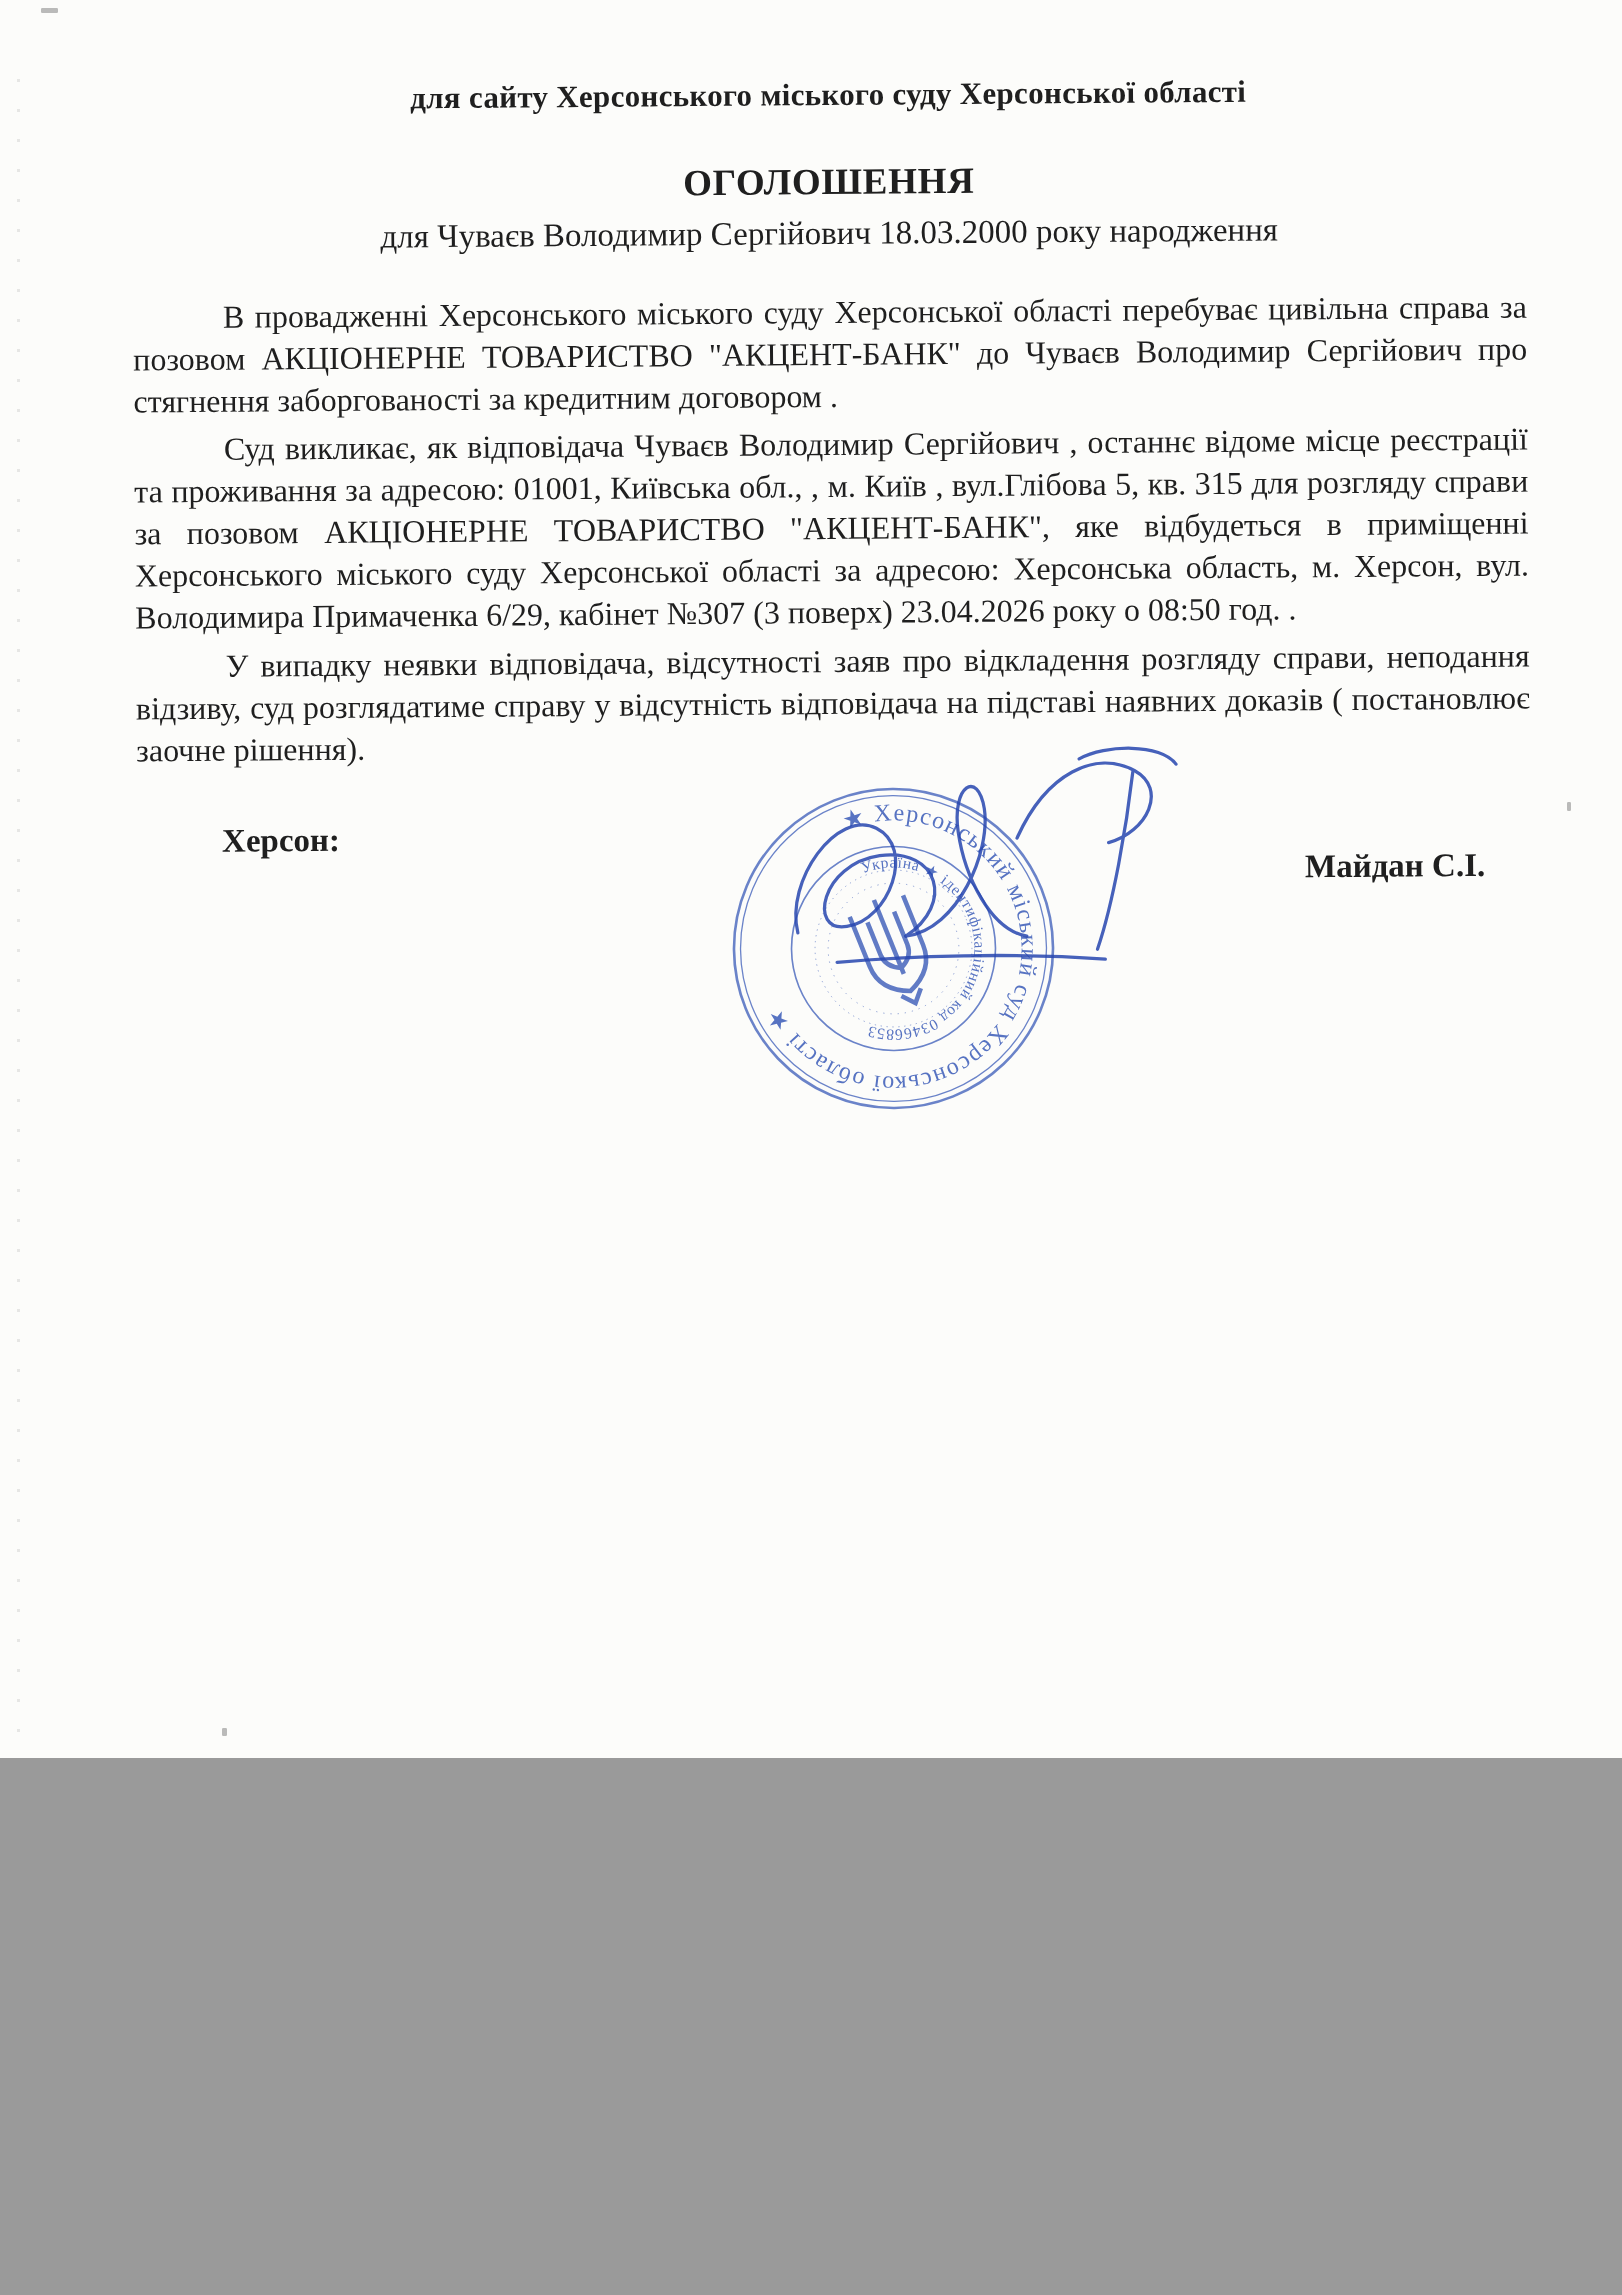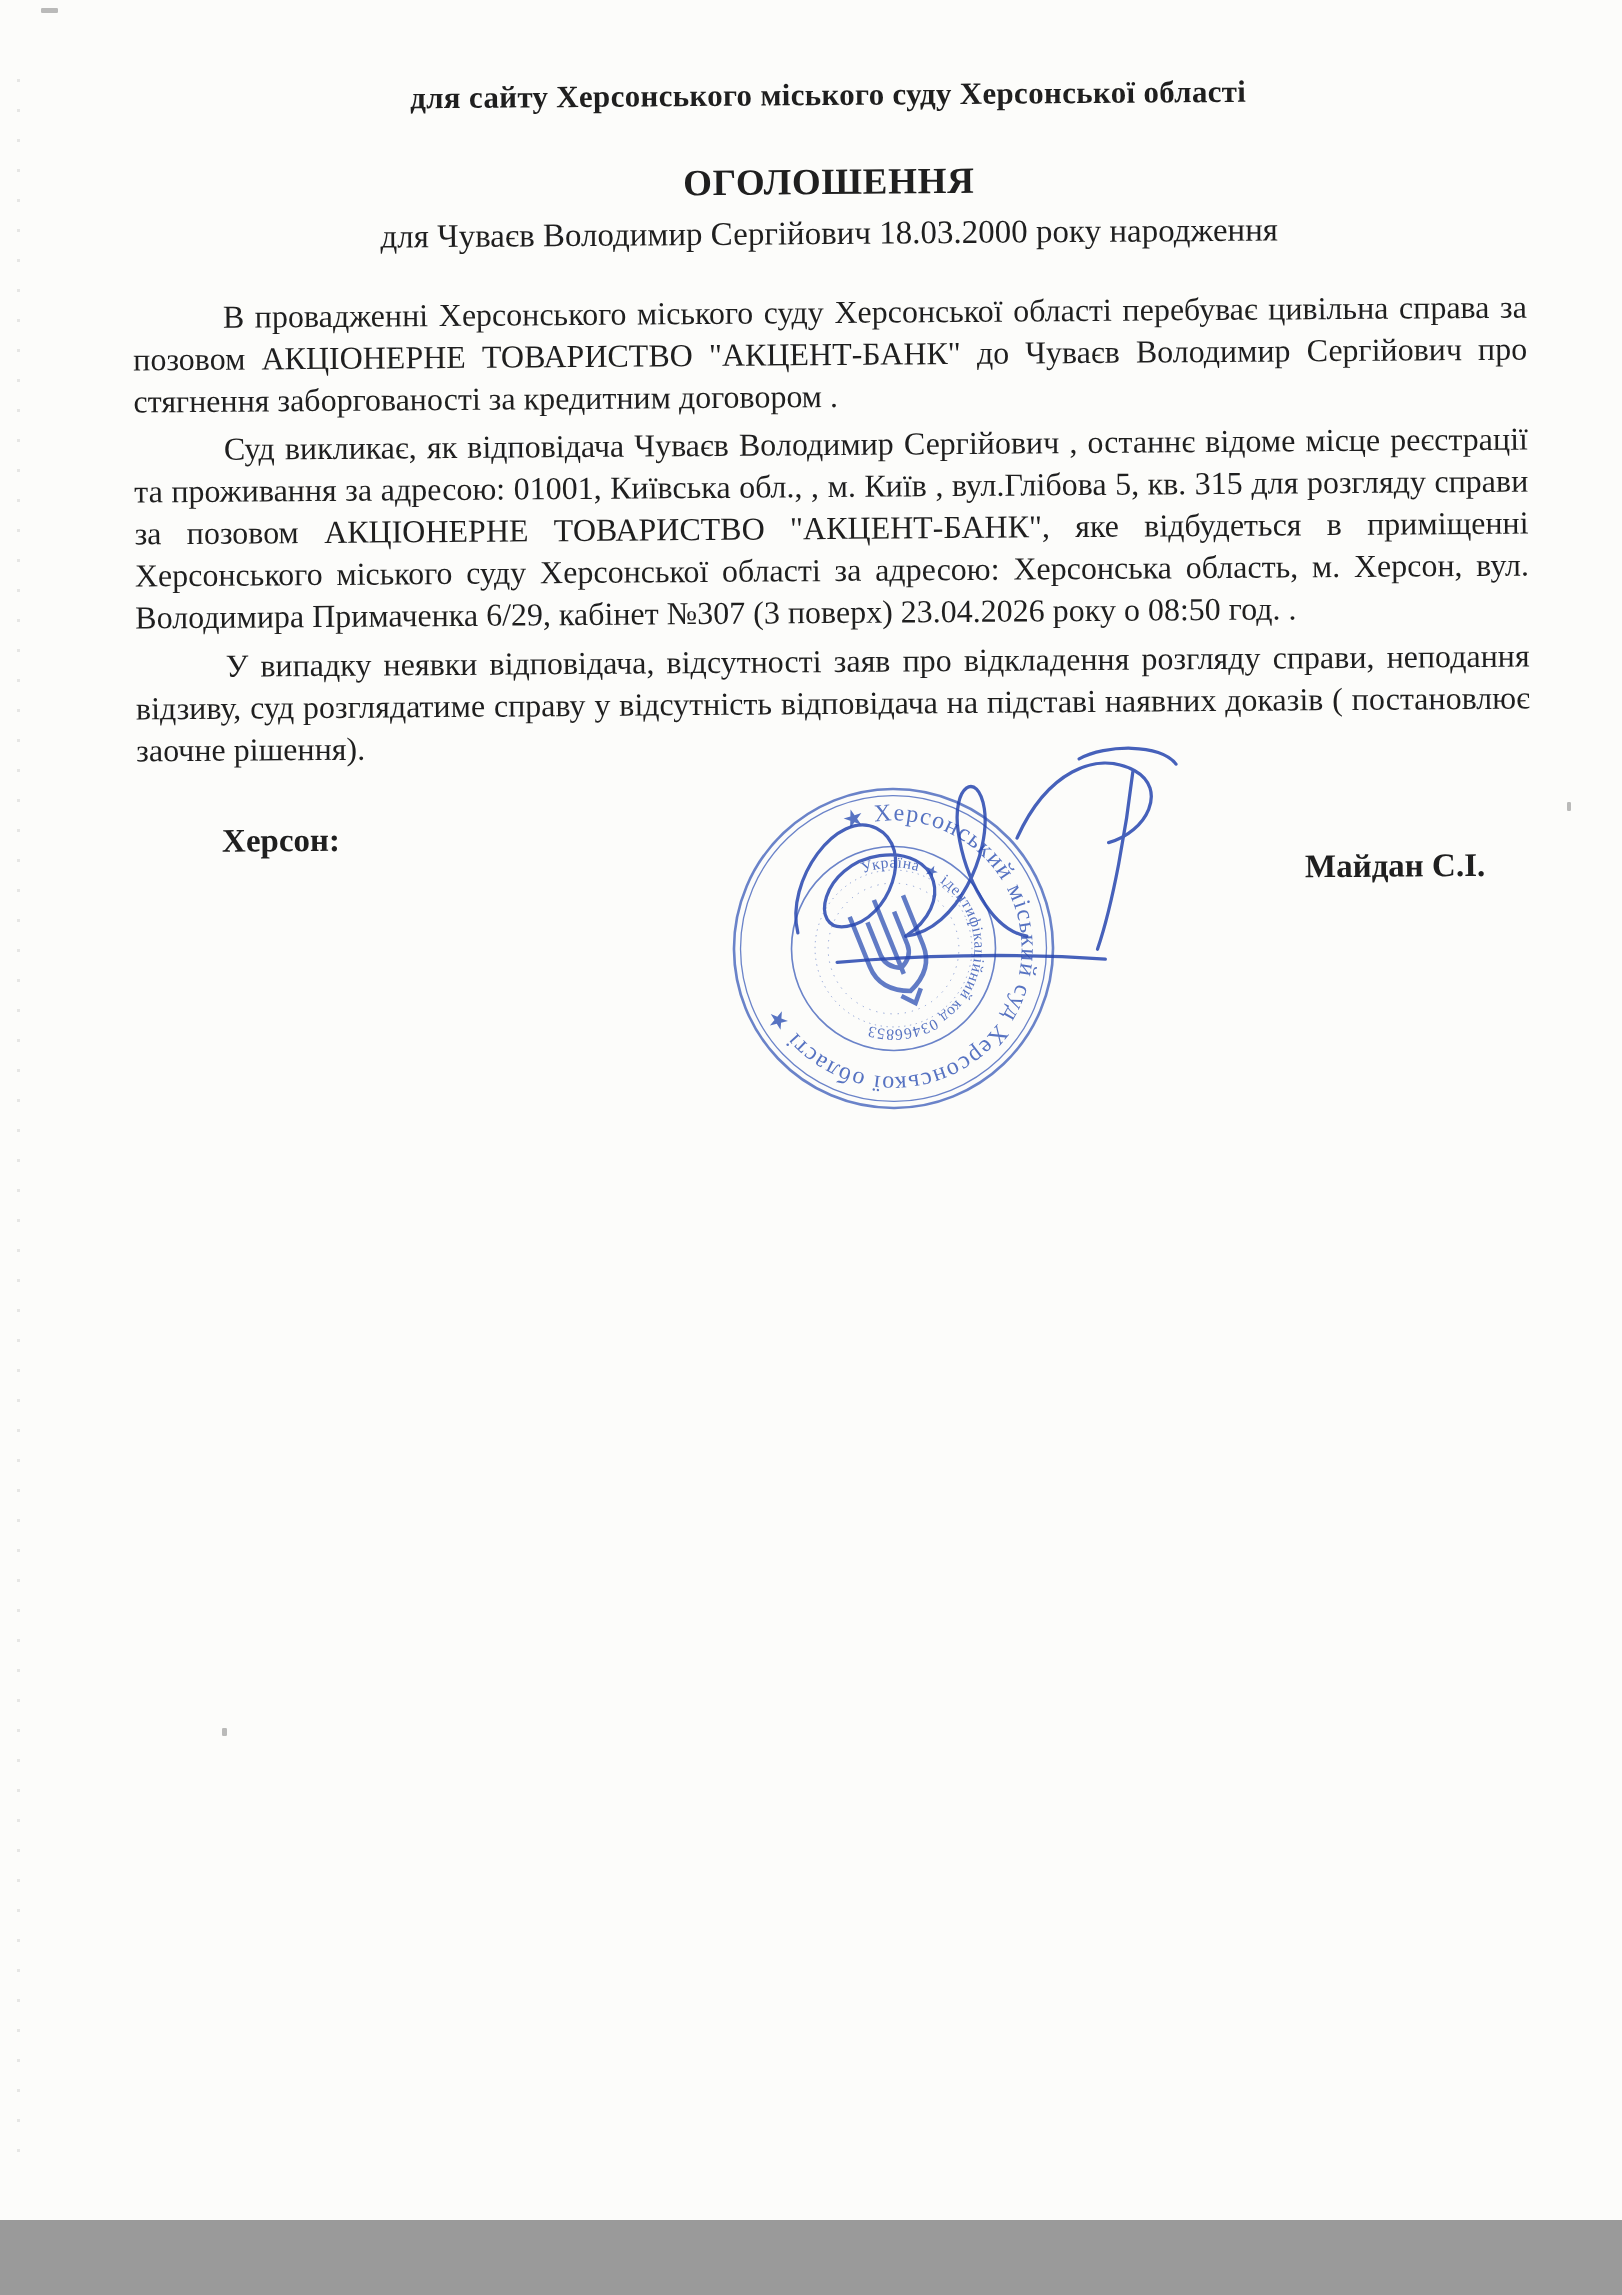--- a/index.html
+++ b/index.html
@@ -1,18 +1,18 @@
 <!DOCTYPE html>
 <html style="font-size:10.5px"><head>
 <meta charset="utf-8">
 <style>
   html,body{margin:0;padding:0;background:#9a9a9a;}
   .page{
     position:relative;
-    width:1623px;height:2220px;
+    width:1623px;height:1758px;
     background:#fcfcfa;
     overflow:hidden;
     font-family:"Liberation Serif","DejaVu Serif",serif;
     color:#1f1f1f;
   }
   .left-noise{
     position:absolute;left:17px;top:79px;width:3.3px;height:2094px;
     background:repeating-linear-gradient(180deg, rgba(110,110,110,.28) 0 3.3px, transparent 3.3px 30px);
     opacity:.55;pointer-events:none;
   }

